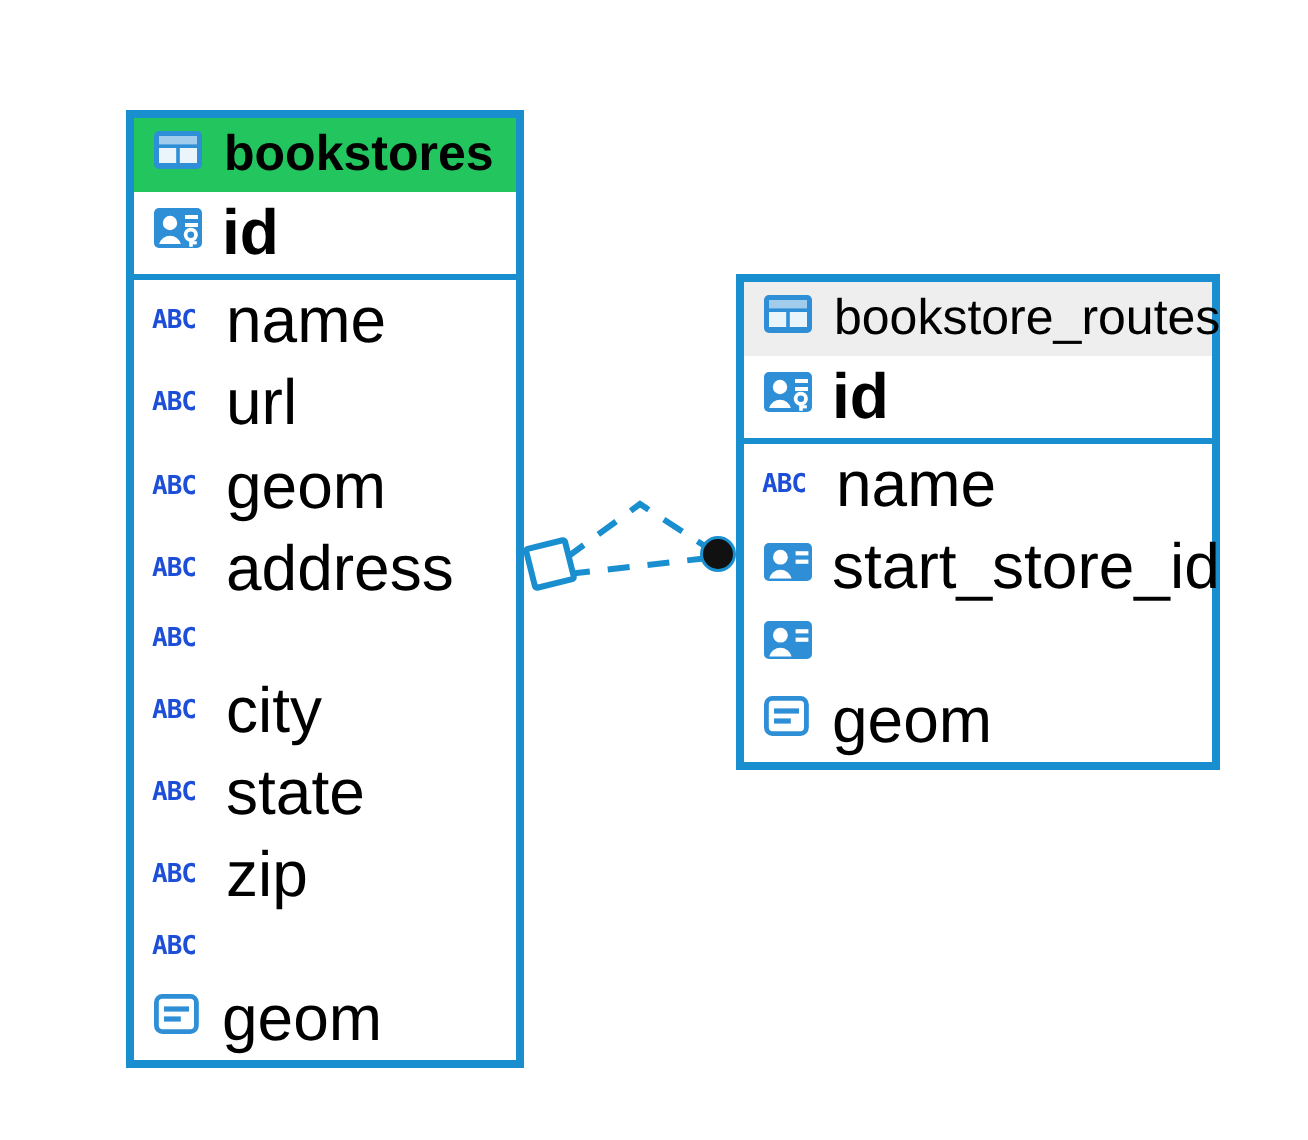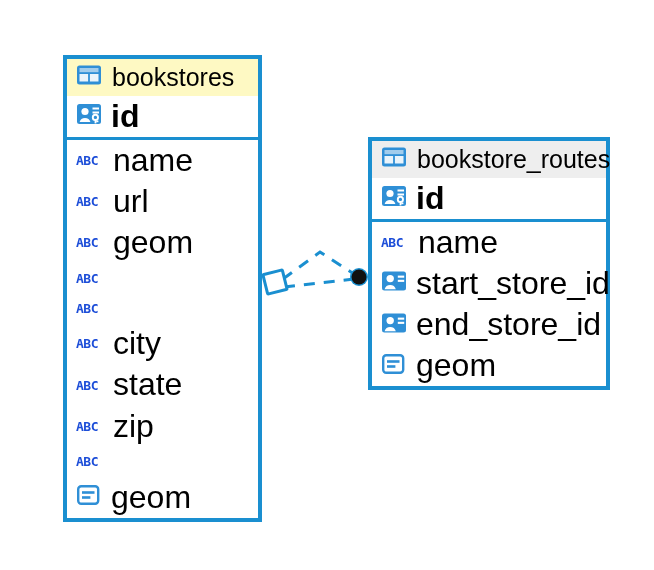--- a/index.html
+++ b/index.html
@@ -26,21 +26,21 @@
     border: 4px solid #1a8fd0;
     background: #ffffff;
   }
   .entity-header {
     display: flex;
     align-items: center;
     box-sizing: border-box;
     padding: 5px 10px 5px 9px;
     gap: 10px;
   }
-  .entity-header.accent-orange { background: #fef9c3; }
+  .entity-header.accent-orange { background: #22c55e; font-weight: bold; }
   .entity-header.accent-gray   { background: #eeeeee; }
 
   .entity-title {
     font-size: 25px;
     color: #000000;
     line-height: 1.06;
     white-space: nowrap;
   }
 
   
@@ -161,20 +161,21 @@
       <span class="icon abc-icon">
         <span>ABC</span>
       </span>
       <span class="field-name">geom</span>
     </div>
 
     <div class="field-row">
       <span class="icon abc-icon">
         <span>ABC</span>
       </span>
+      <span class="field-name">address</span>
     </div>
 
     <div class="field-row">
       <span class="icon abc-icon">
         <span>ABC</span>
       </span>
     </div>
 
     <div class="field-row">
       <span class="icon abc-icon">
@@ -268,21 +269,20 @@
     <div class="field-row">
       <span class="icon">
         <svg width="26" height="24" viewBox="0 0 26 24">
           <rect x="1" y="2.5" width="24" height="19" rx="2.5" fill="#2f8fd6"></rect>
           <circle cx="9.2" cy="9.6" r="3.7" fill="#ffffff"></circle>
           <path d="M 3.6 20.2 a 5.8 5.8 0 0 1 11.2 0 z" fill="#ffffff"></path>
           <rect x="16.8" y="6.6" width="6.4" height="2.1" fill="#ffffff"></rect>
           <rect x="16.8" y="10.8" width="6.4" height="2.1" fill="#ffffff"></rect>
         </svg>
       </span>
-      <span class="field-name">end_store_id</span>
     </div>
 
     <div class="field-row">
       <span class="icon">
         <svg width="26" height="24" viewBox="0 0 26 24">
           <rect x="2.2" y="3.2" width="20" height="17.6" rx="3" fill="#ffffff" stroke="#2f8fd6" stroke-width="2.4"></rect>
           <rect x="6" y="8.2" width="12.5" height="2.6" fill="#2f8fd6"></rect>
           <rect x="6" y="13.2" width="8.4" height="2.6" fill="#2f8fd6"></rect>
         </svg>
       </span>

